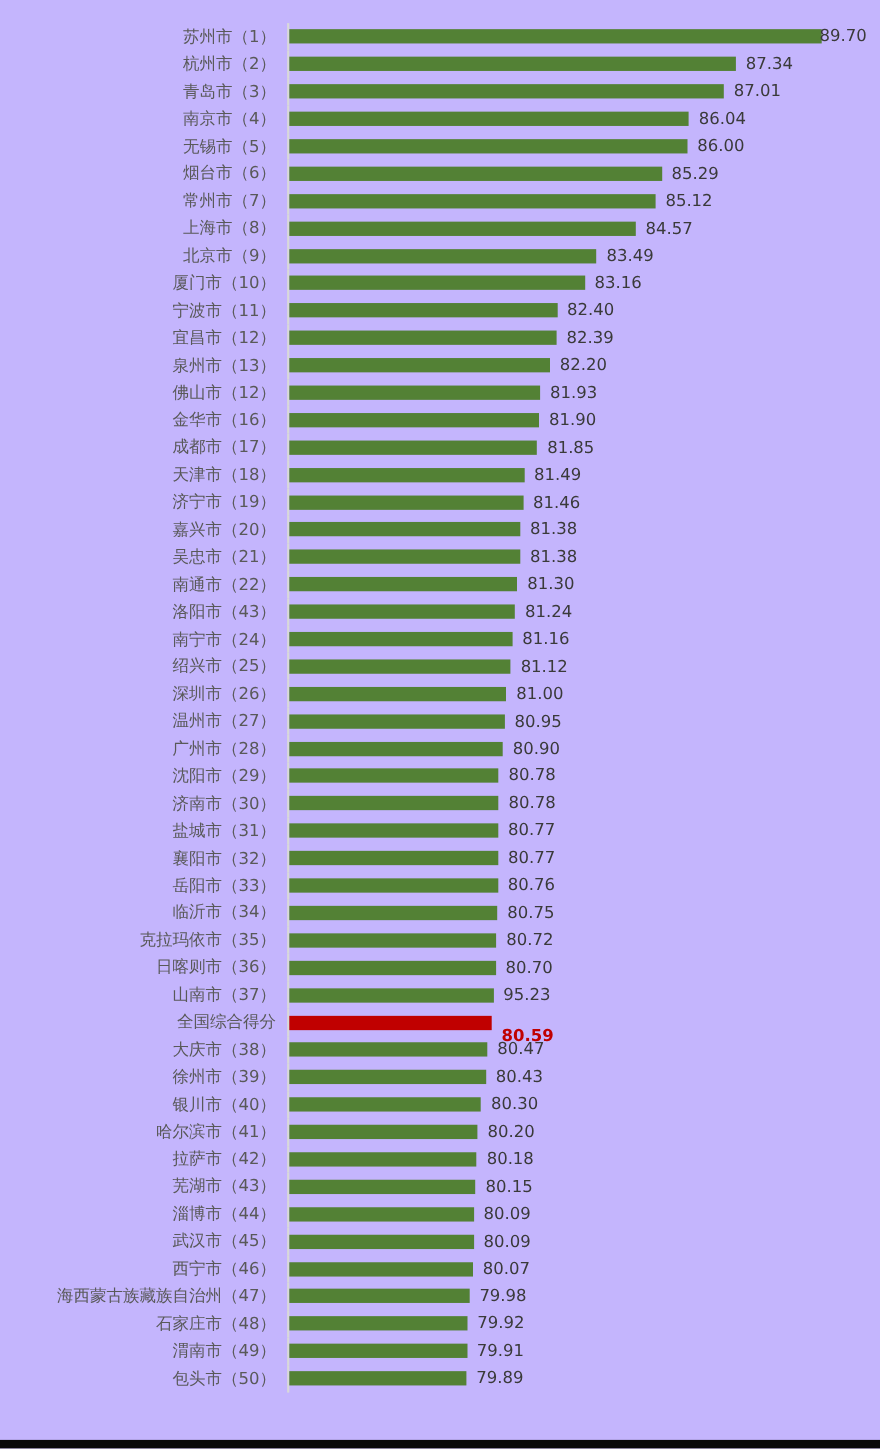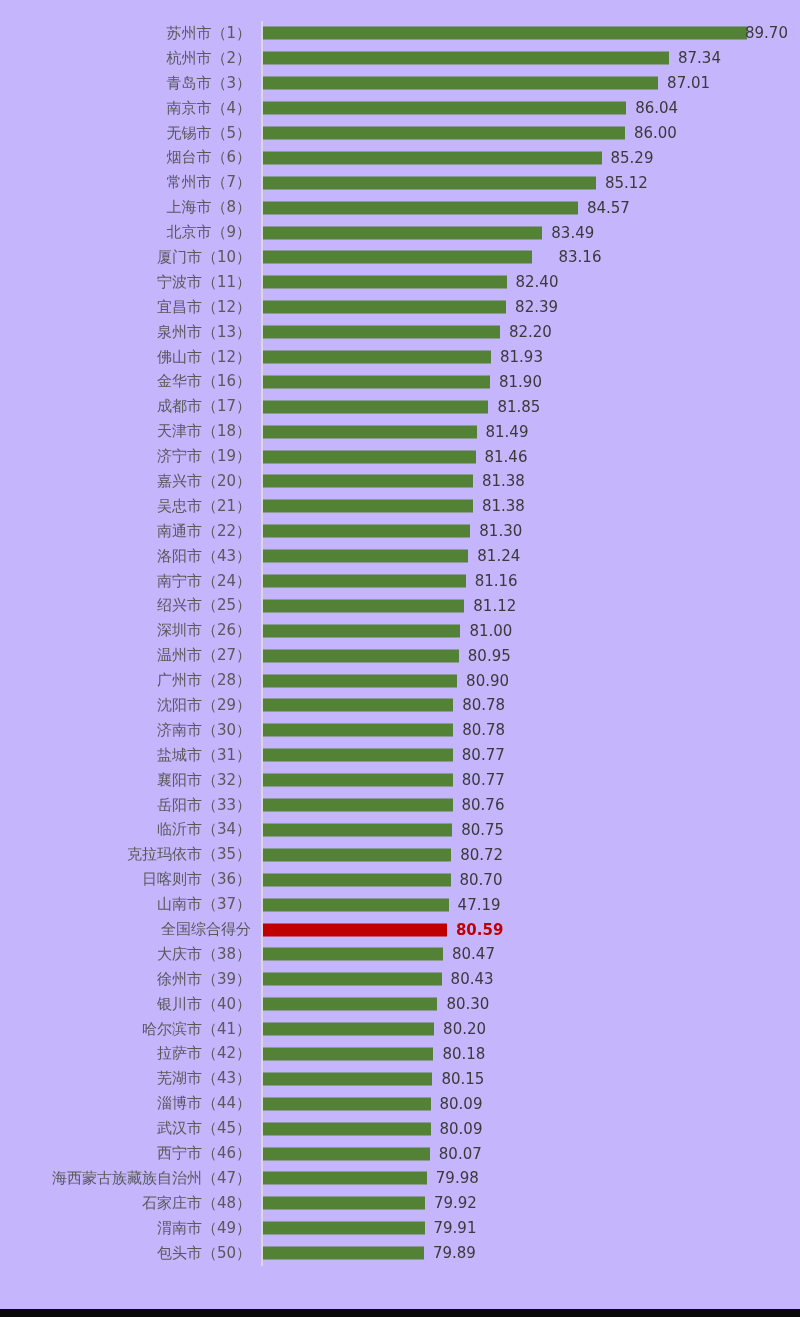--- a/index.html
+++ b/index.html
@@ -46,21 +46,21 @@
   .val {
     position:absolute;
     top:50%;
     transform:translateY(-50%);
     font-size:15px;
     line-height:1;
     color:var(--val-color,#3a3a3a);
     white-space:nowrap;
   }
   .row.hl .bar { background:var(--hl-color,#c00000); }
-  .row.hl .val { color:var(--hl-color,#c00000); font-weight:bold; }
+  .row.hl .val { color:var(--hl-color,#c00000); font-weight:bold;margin-top:12px; }
   .bottom-strip {
     position:absolute;
     left:0; right:0; bottom:0;
     height:8px;
     background:var(--strip-color,#000000);
   }
 </style>
 </head>
 <body>
 
@@ -127,21 +127,21 @@
           <span class="cat">北京市（9）</span>
           <div class="plot">
             <div class="bar" style="width: 279.3px;"></div>
             <span class="val" style="left: 288.3px;">83.49</span>
           </div>
         </div>
         <div class="row">
           <span class="cat">厦门市（10）</span>
           <div class="plot">
             <div class="bar" style="width: 268.5px;"></div>
-            <span class="val" style="left: 277.5px; margin-left: 18px;">83.16</span>
+            <span class="val" style="left: 277.5px;">83.16</span>
           </div>
         </div>
         <div class="row">
           <span class="cat">宁波市（11）</span>
           <div class="plot">
             <div class="bar" style="width: 243.5px;"></div>
             <span class="val" style="left: 252.5px;">82.40</span>
           </div>
         </div>
         <div class="row">
@@ -309,21 +309,21 @@
           <span class="cat">日喀则市（36）</span>
           <div class="plot">
             <div class="bar" style="width: 187.5px;"></div>
             <span class="val" style="left: 196.5px;">80.70</span>
           </div>
         </div>
         <div class="row">
           <span class="cat">山南市（37）</span>
           <div class="plot">
             <div class="bar" style="width: 185.6px;"></div>
-            <span class="val" style="left: 194.6px;">47.19</span>
+            <span class="val" style="left: 194.6px;">95.23</span>
           </div>
         </div>
         <div class="row hl">
           <span class="cat">全国综合得分</span>
           <div class="plot">
             <div class="bar" style="width: 183.9px;"></div>
             <span class="val" style="left: 192.9px;">80.59</span>
           </div>
         </div>
         <div class="row">

